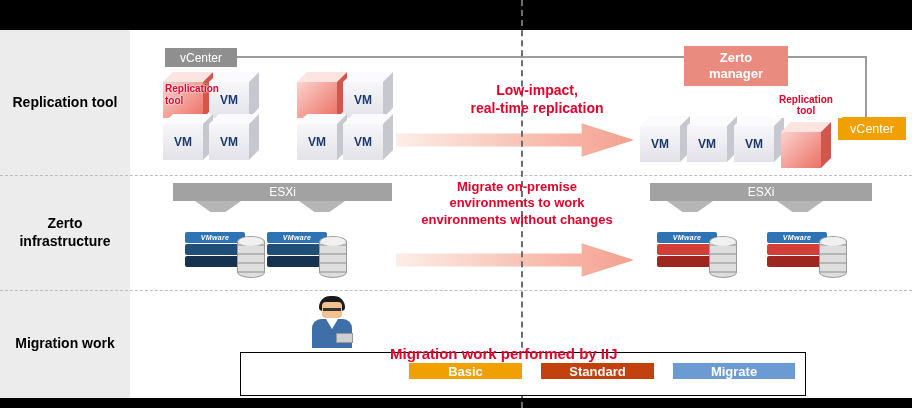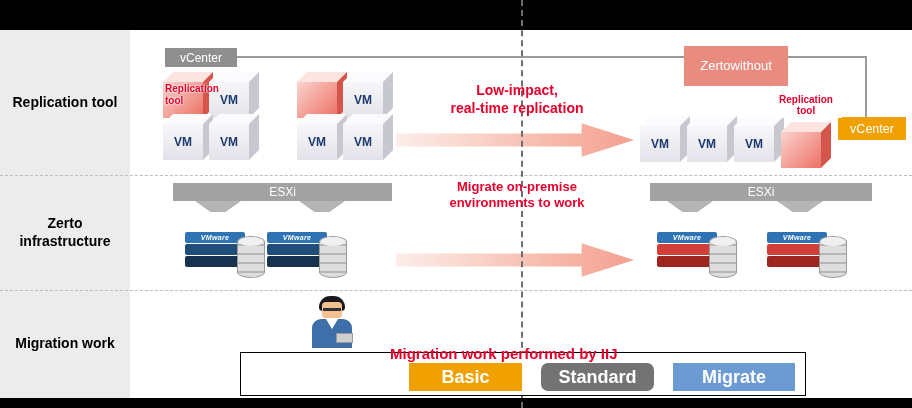--- a/index.html
+++ b/index.html
@@ -14,21 +14,21 @@
   .side-label { position:absolute; left:0; width:130px; display:flex; align-items:center; justify-content:center;
     text-align:center; font-weight:bold; font-size:14px; color:#000; z-index:2; }
   .side-label > span { display:block; width:112px; line-height:1.25; }
 
   .hsep { position:absolute; left:0; width:912px; height:0; border-top:1px dashed #bdbdbd; z-index:1; }
   .vsep { position:absolute; left:521px; top:0; height:408px; width:0; border-left:2px dashed #6e6e6e; z-index:4; }
 
   .chip { position:absolute; display:flex; align-items:center; justify-content:center; color:#fff; }
 
   .vcenter-left  { left:165px; top:48px; width:72px; height:19px; background:#8f8f8f; font-size:12px; z-index:3; }
-  .zerto         { left:684px; top:46px; width:104px; height:40px; font-size:13px; text-align:center; line-height:1.25; z-index:3; flex-direction:row; }
+  .zerto         { left:684px; top:46px; width:104px; height:40px; font-size:13px; text-align:center; line-height:1.25; z-index:3; flex-direction:column;font-weight:bold; }
   .vcenter-right { left:838px; top:117px; width:68px; height:23px; font-size:12.5px; z-index:3; }
 
   .conn { position:absolute; background:#9b9b9b; z-index:2; }
   .conn.h { left:237px; top:56px; width:630px; height:2px; }
   .conn.v { left:865px; top:56px; width:2px; height:62px; }
 
   
   .cube { position:absolute; width:50px; height:46px; z-index:2;text-align:right; }
   .ctop   { position:absolute; left:0; top:0; width:50px; height:10px; clip-path:polygon(20% 0,100% 0,80% 100%,0 100%); }
   .cright { position:absolute; left:40px; top:0; width:10px; height:46px; clip-path:polygon(0 21.7%,100% 0,100% 78.3%,0 100%); }
@@ -45,21 +45,21 @@
   .tool-label.right-side { left:770px; top:92px; width:72px; height:26px; background:#fff; text-align:center; text-shadow:none;
                 display:flex; flex-direction:column; justify-content:center; }
   .tool-label span { display:block; }
 
   .arrow { position:absolute; width:238px; height:40px; z-index:2;
            background:linear-gradient(90deg,#fceee9 0%,#f7b5a6 70%,#f3a191 100%);
            clip-path:polygon(0 34%,78% 34%,78% 8%,100% 50%,78% 92%,78% 66%,0 66%); }
 
   .msg { position:absolute; color:#e4002b; font-weight:bold; text-align:center; z-index:6; line-height:1.25; }
   .msg span { display:block; }
-  .msg.r1 { left:398px; top:82px; width:238px; font-size:14px; }
+  .msg.r1 { left:418px; top:82px; width:238px; font-size:14px; }
   .msg.r2 { left:388px; top:179px; width:258px; font-size:13px; }
   .msg.r3 { left:390px; top:305px; width:320px; font-size:15px; text-align:left;margin-top:40px; }
 
   .esxi { position:absolute; top:183px; height:18px; background:#a2a2a2; color:#fff; font-size:12px;
           display:flex; align-items:center; justify-content:center; z-index:2; }
   .trap { position:absolute; top:201px; width:46px; height:11px; background:#b5b5b5;
           clip-path:polygon(0 0,100% 0,66% 100%,34% 100%); z-index:2; }
 
   .stack { position:absolute; width:60px; z-index:2; }
   .slab { width:60px; height:11px; margin-bottom:1px; border-radius:2px; display:flex; align-items:center; justify-content:center; }
@@ -75,22 +75,22 @@
   .person { position:absolute; left:310px; top:296px; width:44px; height:52px; z-index:3; }
   .p-hair { position:absolute; top:0; left:9px; width:26px; height:15px; background:#1a1a1a; border-radius:12px 12px 4px 4px; }
   .p-face { position:absolute; top:6px; left:12px; width:20px; height:16px; background:#f2c18f; border-radius:4px; }
   .p-glasses { position:absolute; top:12px; left:13px; width:18px; height:3px; background:#333; }
   .p-body { position:absolute; top:23px; left:2px; width:40px; height:29px; background:#3f6fa8; border-radius:9px 9px 0 0; }
   .p-collar { position:absolute; top:23px; left:16px; width:0; height:0;
               border-left:6px solid transparent; border-right:6px solid transparent; border-top:10px solid #fff; }
   .p-laptop { position:absolute; top:37px; left:26px; width:17px; height:10px; background:#cfcfcf; border:1px solid #999; }
 
   .plans-box { position:absolute; left:240px; top:352px; width:566px; height:44px; background:#fff; border:1px solid #000; z-index:5; }
-  .plan { position:absolute; top:10px; height:28px; display:flex; align-items:center; justify-content:center;
-          color:#fff; font-weight:bold; font-size:18px; }
+  .plan { position:absolute; top:10px; height:16px; display:flex; align-items:center; justify-content:center;
+          color:#fff; font-weight:bold; font-size:13px; }
   .plan.basic { left:168px; width:113px; }
   .plan.standard { left:300px; width:113px; }
   .plan.premium { left:432px; width:122px; }
 </style>
 </head>
 <body>
 
 <div class="stage">
 
   <div class="bar top"></div>
@@ -111,21 +111,21 @@
   <div class="hsep" style="top:290px;"></div>
   <div class="vsep"></div>
 
   <div class="conn h"></div>
   <div class="conn v"></div>
 
   <div class="chip vcenter-left">vCenter</div>
 
   <div class="chip zerto" style="background: rgb(233, 140, 127);">
     <span>Zerto</span>
-    <span>without</span>
+    <span>manager</span>
   </div>
 
   <div class="chip vcenter-right" style="background: rgb(240, 160, 0);">vCenter</div>
 
   <div class="cube pink" style="left:163px;top:72px;">
     <div class="ctop"></div>
       <div class="cright"></div>
       <div class="cfront"></div>
   </div>
   <div class="cube white" style="left:209px;top:72px;">
@@ -242,33 +242,34 @@
         <span class="vmw">VMware</span>
       </div>
     <div class="slab s-mid-red"></div>
     <div class="slab s-bot-red"></div>
   </div>
   <div class="db" style="left:819px;top:236px;"></div>
 
   <div class="msg r2">
     <span>Migrate on-premise</span>
     <span>environments to work</span>
+    <span>environments without changes</span>
   </div>
   <div class="arrow" style="left:396px;top:240px;"></div>
 
   <div class="person">
     <div class="p-body"></div>
     <div class="p-collar"></div>
     <div class="p-laptop"></div>
     <div class="p-hair"></div>
     <div class="p-face"></div>
     <div class="p-glasses"></div>
   </div>
 
   <div class="msg r3">Migration work performed by IIJ</div>
 
   <div class="plans-box">
     <div class="plan basic" style="background: rgb(240, 160, 0);">Basic</div>
-    <div class="plan standard" style="background: #737373; border-radius: 7px;">Standard</div>
+    <div class="plan standard" style="background: #c2410c;">Standard</div>
     <div class="plan premium" style="background: rgb(107, 155, 210);">Migrate</div>
   </div>
 
 </div>
 
 </body></html>

